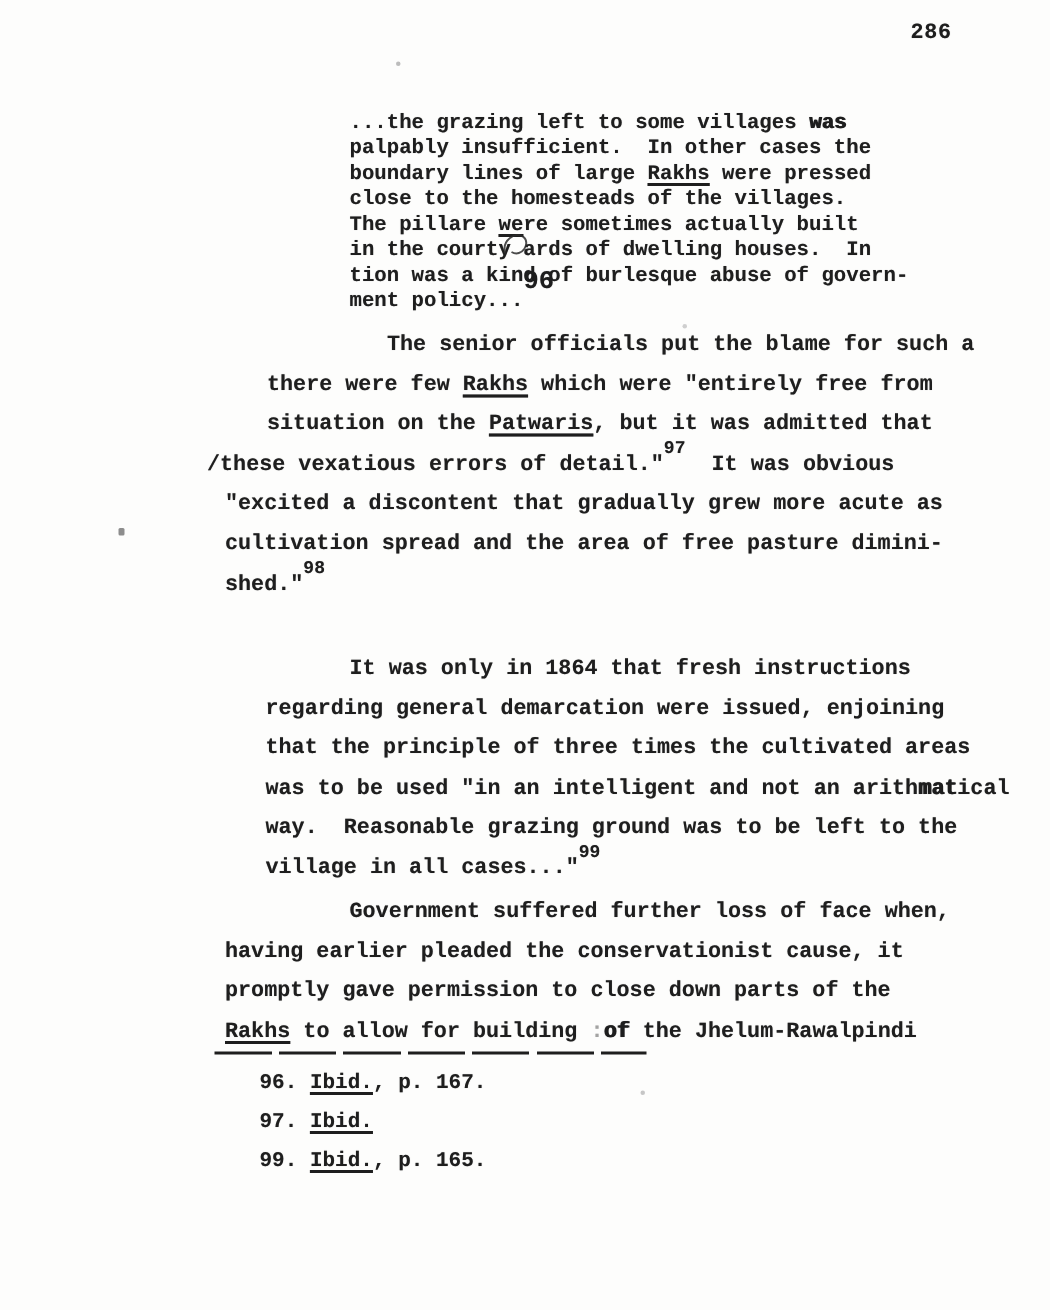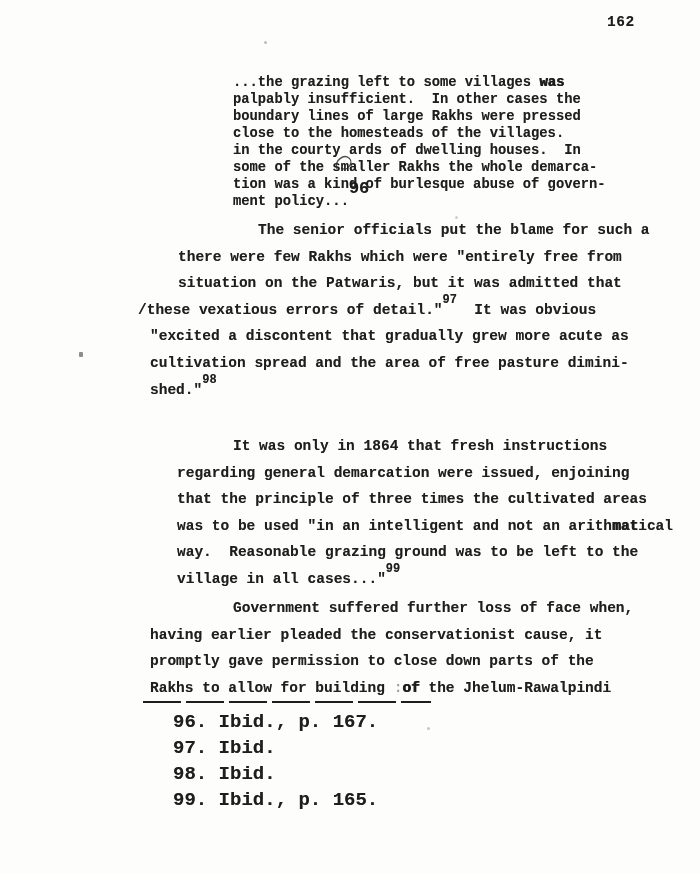--- a/index.html
+++ b/index.html
@@ -22,54 +22,54 @@
   .para1{top:217px;}
   .para2{top:433px;}
   .para3{top:595px;}
   .para1 .tline:nth-child(1){padding-left:108px;}
   .para1 .tline:nth-child(2),
   .para1 .tline:nth-child(3){padding-left:28px;}
   .para1 .tline:nth-child(4){margin-left:-12px;}
   .para2 .tline{padding-left:27px;}
   .para2 .tline:nth-child(1){padding-left:83px;}
   .para3 .tline:nth-child(1){padding-left:83px;}
-  .ul{text-decoration-thickness:1.5px;text-underline-offset:2.5px;}
+  .ul{text-decoration:underline;text-decoration-thickness:1.5px;text-underline-offset:2.5px;}
   .bl{text-shadow:.7px 0 0 currentColor, 0 0 .5px rgba(25,25,25,.5);}
   .ft{opacity:.4;}
   .fn-rule{
     position:absolute;left:143px;top:701px;width:288px;height:2px;
     background:repeating-linear-gradient(90deg,var(--ink,#1e1e1e) 0px,var(--ink,#1e1e1e) 38px,transparent 38px,transparent 43px);
   }
-  .footnotes{position:absolute;left:173px;top:709px;font-size:19px;line-height:26px;}
+  .footnotes{position:absolute;left:173px;top:709px;font-size:14px;line-height:26px;}
   .artifact{position:absolute;border-radius:50%;}
   .a1{left:264px;top:41px;width:3px;height:3px;background:#bcbcbc;}
   .a2{left:79px;top:352px;width:4px;height:5px;background:#8d8d8d;border-radius:1px;}
   .a3{left:427px;top:727px;width:3px;height:3px;background:#c6c6c6;}
   .a4{left:455px;top:216px;width:3px;height:3px;background:#cfcfcf;}
   .loop{position:absolute;left:333px;top:153px;}
 </style>
 </head>
 <body>
 
 <div class="page">
 
-  <div class="page-number">162</div>
+  <div class="page-number">286</div>
 
   <div class="artifact a1"></div>
   <div class="artifact a2"></div>
   <div class="artifact a3"></div>
   <div class="artifact a4"></div>
 
   <blockquote class="quote">
       <div class="tline"><span>...the grazing left to some villages </span><span class="bl">was</span></div>
       <div class="tline"><span>palpably insufficient.  In other cases the</span></div>
       <div class="tline"><span>boundary lines of large </span><span class="ul">Rakhs</span><span> were pressed</span></div>
       <div class="tline"><span>close to the homesteads of the villages.</span></div>
+      <div class="tline"><span>The pillare </span><span class="ul">we</span><span>re sometimes actually built</span></div>
       <div class="tline"><span>in the courty ards of dwelling houses.  In</span></div>
-      <div class="tline"><span>some of the smaller </span><span class="ul">Rakhs</span><span> the whole demarca-</span></div>
       <div class="tline"><span>tion was a kind of burlesque abuse of govern-</span></div>
       <div class="tline"><span>ment policy...</span><sup>96</sup></div>
     </blockquote>
 
   <svg class="loop" width="26" height="22" viewBox="0 0 26 22">
     <path d="M4 16 C 1 7, 11 1, 16 5 C 21 9, 15 19, 8 15" fill="none" stroke="#2b2b2b" stroke-width="1.3" opacity="0.85"></path>
   </svg>
 
   <div class="para para1">
       <div class="tline"><span>The senior officials put the blame for such a</span></div>
@@ -95,17 +95,16 @@
       <div class="tline"><span>having earlier pleaded the conservationist cause, it</span></div>
       <div class="tline"><span>promptly gave permission to close down parts of the</span></div>
       <div class="tline"><span class="ul">Rakhs</span><span> to allow for building </span><span class="ft">:</span><span class="bl">of</span><span> the Jhelum-Rawalpindi</span></div>
     </div>
 
   <div class="fn-rule"></div>
 
   <div class="footnotes">
       <div class="tline"><span>96. </span><span class="ul">Ibid.</span><span>, p. 167.</span></div>
       <div class="tline"><span>97. </span><span class="ul">Ibid.</span></div>
-      <div class="tline"><span>98. </span><span class="ul">Ibid.</span></div>
       <div class="tline"><span>99. </span><span class="ul">Ibid.</span><span>, p. 165.</span></div>
     </div>
 
 </div>
 
 </body></html>

